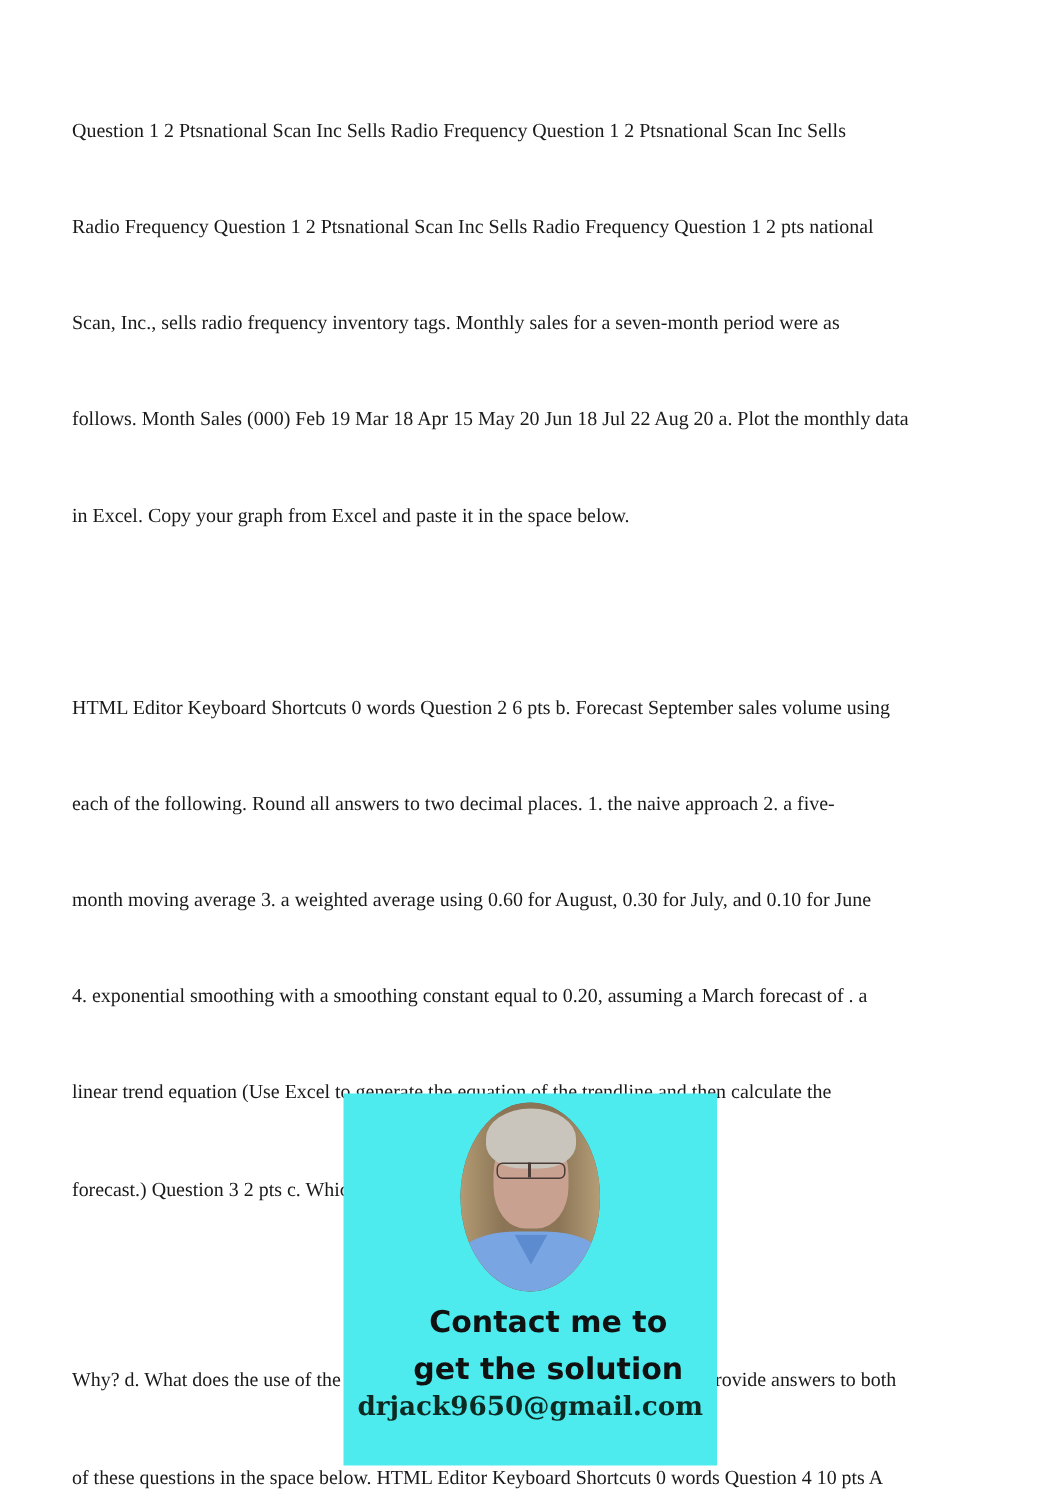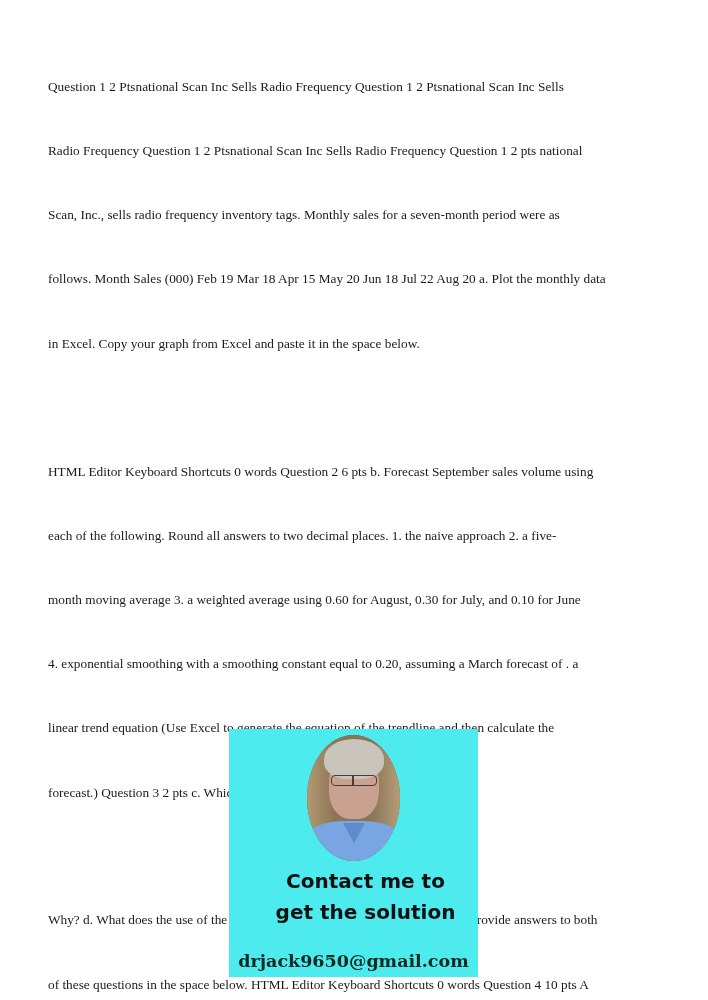--- a/index.html
+++ b/index.html
@@ -102,21 +102,21 @@
       text-align: center;
       font-family: "DejaVu Sans", "Liberation Sans", sans-serif;
       font-weight: bold;
       font-size: 20px;
       line-height: 31px;
       color: #111111;
     }
     .promo-email {
       position: absolute;
       left: 0;
-      top: 222px;
+      top: 199px;
       width: 249px;
       text-align: center;
       font-family: "DejaVu Serif", "Liberation Serif", serif;
       font-weight: bold;
       font-size: 17.5px;
       color: #0c2a22;
     }
   </style>
 </head>
 <body>

